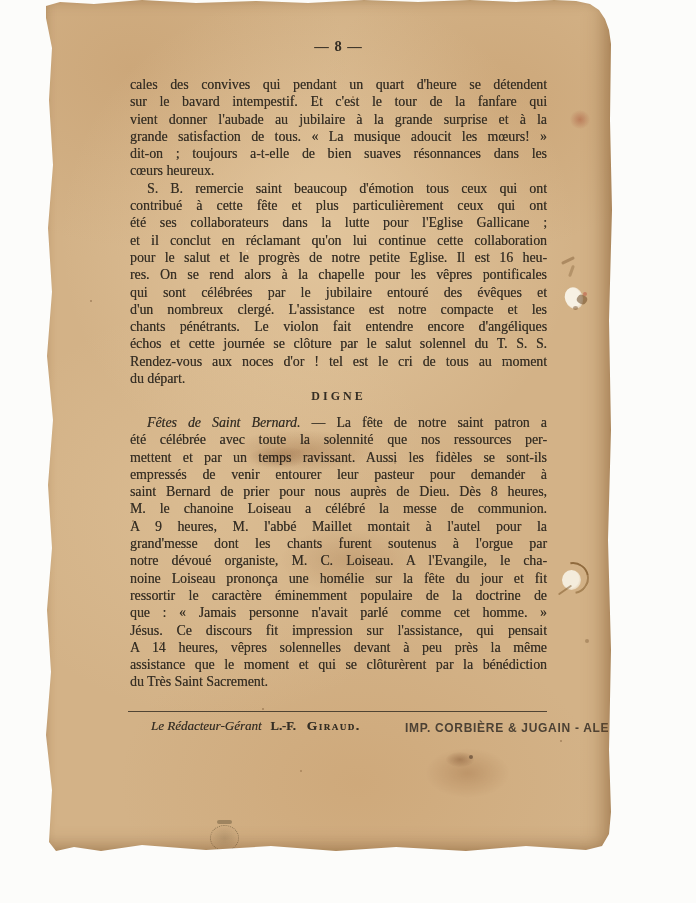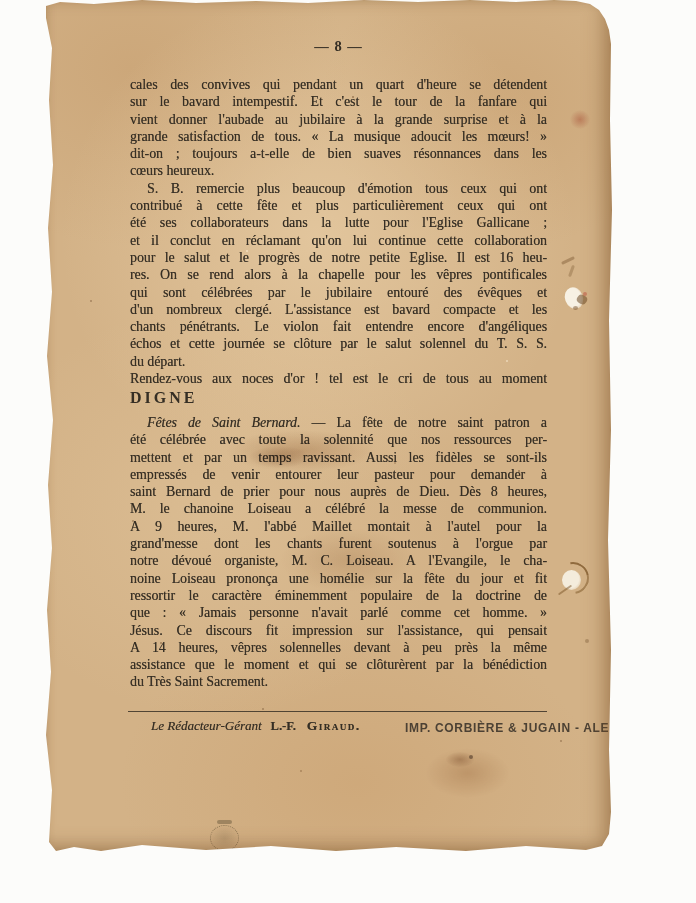--- a/index.html
+++ b/index.html
@@ -37,21 +37,21 @@
   }
   .pagenum{
     position:absolute;left:84px;top:38px;width:417px;z-index:1;
     text-align:center;font-size:14.5px;font-weight:bold;letter-spacing:1px;
   }
   .textblock{position:absolute;left:84px;width:417px;z-index:1;font-size:13.8px;line-height:17.3px;}
   #block-top{top:76px;}
   #block-digne{top:414px;}
   .heading{
     position:absolute;left:84px;top:389px;width:417px;z-index:1;margin:0;
-    text-align:left;font-size:16px;font-weight:bold;letter-spacing:3px;
+    text-align:center;font-size:12px;font-weight:bold;letter-spacing:3px;
   }
   .para{margin:0;}
   .line{
     text-align:justify;text-align-last:justify;-moz-text-align-last:justify;
     text-shadow:0.25px 0.2px 0 rgba(53,46,36,.65);
   }
   .line.last{text-align-last:left;-moz-text-align-last:left;}
   .line.first{text-indent:17px;}
   .i{font-style:italic;}
   .footer-rule{
@@ -130,32 +130,32 @@
   <div class="textblock" id="block-top">
       <div class="para">
         <div class="line">cales des convives qui pendant un quart d'heure se détendent</div>
         <div class="line">sur le bavard intempestif. Et c'est le tour de la fanfare qui</div>
         <div class="line">vient donner l'aubade au jubilaire à la grande surprise et à la</div>
         <div class="line">grande satisfaction de tous. « La musique adoucit les mœurs! »</div>
         <div class="line">dit-on ; toujours a-t-elle de bien suaves résonnances dans les</div>
         <div class="line last">cœurs heureux.</div>
       </div>
       <div class="para">
-        <div class="line first">S. B. remercie plus beaucoup d'émotion tous ceux qui ont</div>
+        <div class="line first">S. B. remercie saint beaucoup d'émotion tous ceux qui ont</div>
         <div class="line">contribué à cette fête et plus particulièrement ceux qui ont</div>
         <div class="line">été ses collaborateurs dans la lutte pour l'Eglise Gallicane ;</div>
         <div class="line">et il conclut en réclamant qu'on lui continue cette collaboration</div>
         <div class="line">pour le salut et le progrès de notre petite Eglise. Il est 16 heu-</div>
         <div class="line">res. On se rend alors à la chapelle pour les vêpres pontificales</div>
         <div class="line">qui sont célébrées par le jubilaire entouré des évêques et</div>
-        <div class="line">d'un nombreux clergé. L'assistance est bavard compacte et les</div>
+        <div class="line">d'un nombreux clergé. L'assistance est notre compacte et les</div>
         <div class="line">chants pénétrants. Le violon fait entendre encore d'angéliques</div>
         <div class="line">échos et cette journée se clôture par le salut solennel du T. S. S.</div>
+        <div class="line">Rendez-vous aux noces d'or ! tel est le cri de tous au moment</div>
         <div class="line last">du départ.</div>
-        <div class="line">Rendez-vous aux noces d'or ! tel est le cri de tous au moment</div>
       </div>
     </div>
 
   <h2 class="heading">DIGNE</h2>
 
   <div class="textblock" id="block-digne">
       <div class="para">
         <div class="line first"><span class="i">Fêtes de Saint Bernard.</span><span> — La fête de notre saint patron a</span></div>
         <div class="line">été célébrée avec toute la solennité que nos ressources per-</div>
         <div class="line">mettent et par un temps ravissant. Aussi les fidèles se sont-ils</div>

